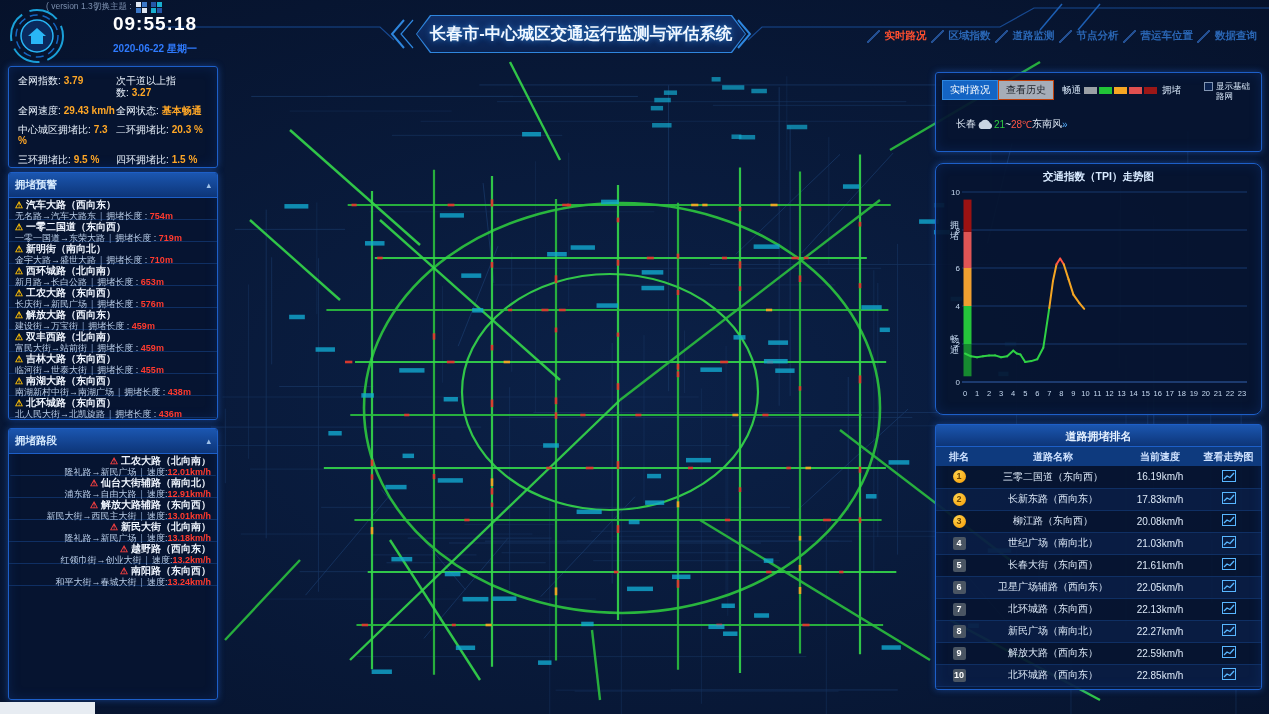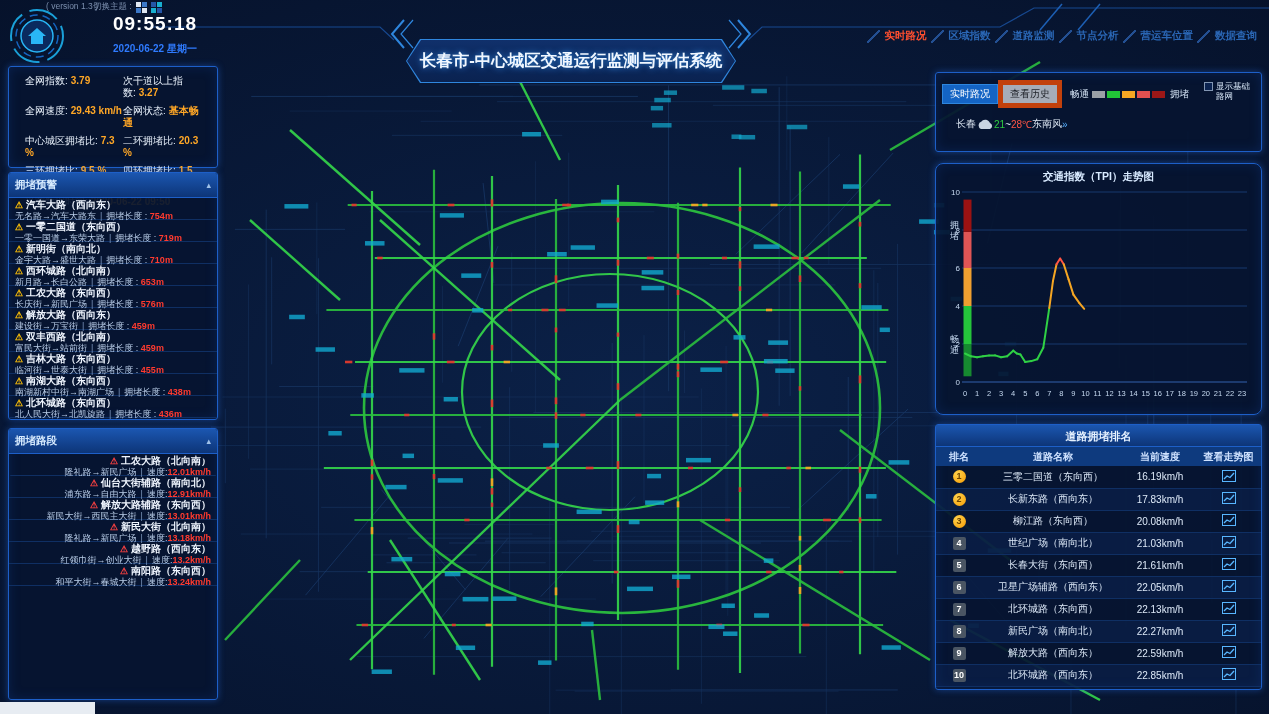--- a/index.html
+++ b/index.html
@@ -15,23 +15,23 @@
   .ver { position:absolute; left:46px; top:1px; font-size:8.5px; color:#7c8fae; }
   .theme { position:absolute; left:93px; top:1px; font-size:8.5px; color:#7c8fae; display:flex; align-items:center; gap:4px;}
   .swgrid { display:grid; grid-template-columns:5px 5px; grid-template-rows:5px 5px; gap:1px; cursor:pointer;}
   .swgrid i { display:block; }
   .g1 i:nth-child(1),.g1 i:nth-child(4){background:#dfe7f2;} .g1 i:nth-child(2),.g1 i:nth-child(3){background:#3c78c8;}
   .g2 i:nth-child(1),.g2 i:nth-child(4){background:#2456a8;} .g2 i:nth-child(2),.g2 i:nth-child(3){background:#19b0d0;}
   .clock { position:absolute; left:90px; top:13px; width:130px; text-align:center;
            font-size:19px; font-weight:bold; color:#ffffff; letter-spacing:1px; }
   .date { position:absolute; left:90px; top:42px; width:130px; text-align:center;
           font-size:10px; font-weight:bold; color:#2f7bff; }
-  .title-outer { position:absolute; left:406px; top:15px; width:330px; height:44px;
+  .title-outer { position:absolute; left:416px; top:15px; width:330px; height:38px;
     background:#2f86de;
-    clip-path:polygon(14px 0,calc(100% - 14px) 0,100% 50%,calc(100% - 14px) 100%,14px 100%,0 50%);margin-top:24px;}
+    clip-path:polygon(14px 0,calc(100% - 14px) 0,100% 50%,calc(100% - 14px) 100%,14px 100%,0 50%);}
   .title-inner { position:absolute; left:1px; top:1px; right:1px; bottom:1px;
     background:linear-gradient(180deg,#10306b,#0a2250);
     clip-path:polygon(14px 0,calc(100% - 14px) 0,100% 50%,calc(100% - 14px) 100%,14px 100%,0 50%);
     display:flex; align-items:center; justify-content:center; }
   .title-inner span { font-size:16.5px; font-weight:bold; color:#f0f7ff; text-shadow:0 0 6px #2e86de; }
   .topnav { position:absolute; right:12px; top:29px; display:flex; gap:4px; align-items:center; }
   .nav-item { display:flex; align-items:center; font-size:10.5px; font-weight:bold;
               color:#2a66b4; cursor:pointer; text-decoration:none; }
   .nav-item::before { content:""; display:inline-block; width:13px; height:13px; margin-right:5px;
     background:linear-gradient(to bottom right,transparent 46%,#234f92 46%,#234f92 54%,transparent 54%); }
@@ -40,21 +40,21 @@
   
   .panel { position:absolute; background:rgba(6,20,48,.93); border:1px solid #1d5fc8;
            border-radius:3px; box-shadow:0 0 7px rgba(40,110,230,.45), inset 0 0 12px rgba(20,70,170,.25); }
   .phead { height:18px; display:flex; align-items:center; justify-content:space-between;
            padding:12px 6px; background:linear-gradient(180deg,#1b56b0,#0d3578);
            border-bottom:1px solid #1d5fc8; }
   .phead .pt { font-size:10.5px; font-weight:bold; color:#d8ecff; }
   .phead .pc { font-size:9px; color:#9fc1e8; cursor:pointer; }
 
   
-  .stats { left:8px; top:66px; width:210px; height:102px; padding:8px 16px 4px; }
+  .stats { left:8px; top:66px; width:210px; height:102px; padding:8px 9px 4px; }
   .stats-grid { display:grid; grid-template-columns:98px 1fr; row-gap:7px; }
   .stat { font-size:10px; color:#e8f1fb; line-height:1.15; }
   .stat .sval { color:#ffa726; font-weight:bold; margin-left:3px; }
   .stat-time { margin-top:7px; font-size:10px; color:#e8f1fb; }
   .stat-time .sval { color:#ffa726; font-weight:bold; margin-left:3px; }
 
   
   .warn { left:8px; top:172px; width:210px; height:248px; overflow:hidden; }
   .cong { left:8px; top:428px; width:210px; height:272px; overflow:hidden;text-align:right; }
   .plist { overflow:hidden; }
@@ -65,21 +65,21 @@
   .warn .wicon { color:#ffc107; } .cong .wicon { color:#ff4242; }
   .l2 { font-size:9px; color:#b9cde8; white-space:nowrap; line-height:10px; margin-top:1px;}
   .l2 .pipe { margin:0 4px; color:#7d97bd; }
   .l2 .mval { color:#ff3b30; font-weight:bold; }
 
   
   .roadstatus { left:935px; top:72px; width:327px; height:80px; }
   .rs-row1 { display:flex; align-items:center; padding:7px 6px 0; }
   .tab { font-size:10px; padding:2px 7px; cursor:pointer; }
   .tab.on { background:#1464c4; color:#fff; border:1px solid #2e86de; }
-  .tab.off { background:#a6adb8; color:#20242b; border:5px solid #c2410c; }
+  .tab.off { background:#a6adb8; color:#20242b; border:1px solid #c2410c; }
   .legend { display:flex; align-items:center; gap:3px; margin-left:8px; font-size:9.5px; color:#d5e4f5; }
   .legend i { display:inline-block; width:13px; height:7px; }
   .rs-check { position:absolute; right:5px; top:8px; width:52px; display:flex; gap:3px; cursor:pointer; }
   .rs-check .box { width:9px; height:9px; border:1px solid #8296b3; background:#0b2350; flex:none; margin-top:1px;}
   .rs-check .clab { font-size:8.5px; color:#d5e4f5; line-height:1.2; }
   .weather { position:absolute; left:20px; top:44px; display:flex; align-items:center; gap:0;
              font-size:10px; color:#dfe9f5; }
   .weather .lo { color:#2ecc40; } .weather .hi { color:#ff5545; }
   .weather .more { color:#57b0ff; cursor:pointer; }
 

